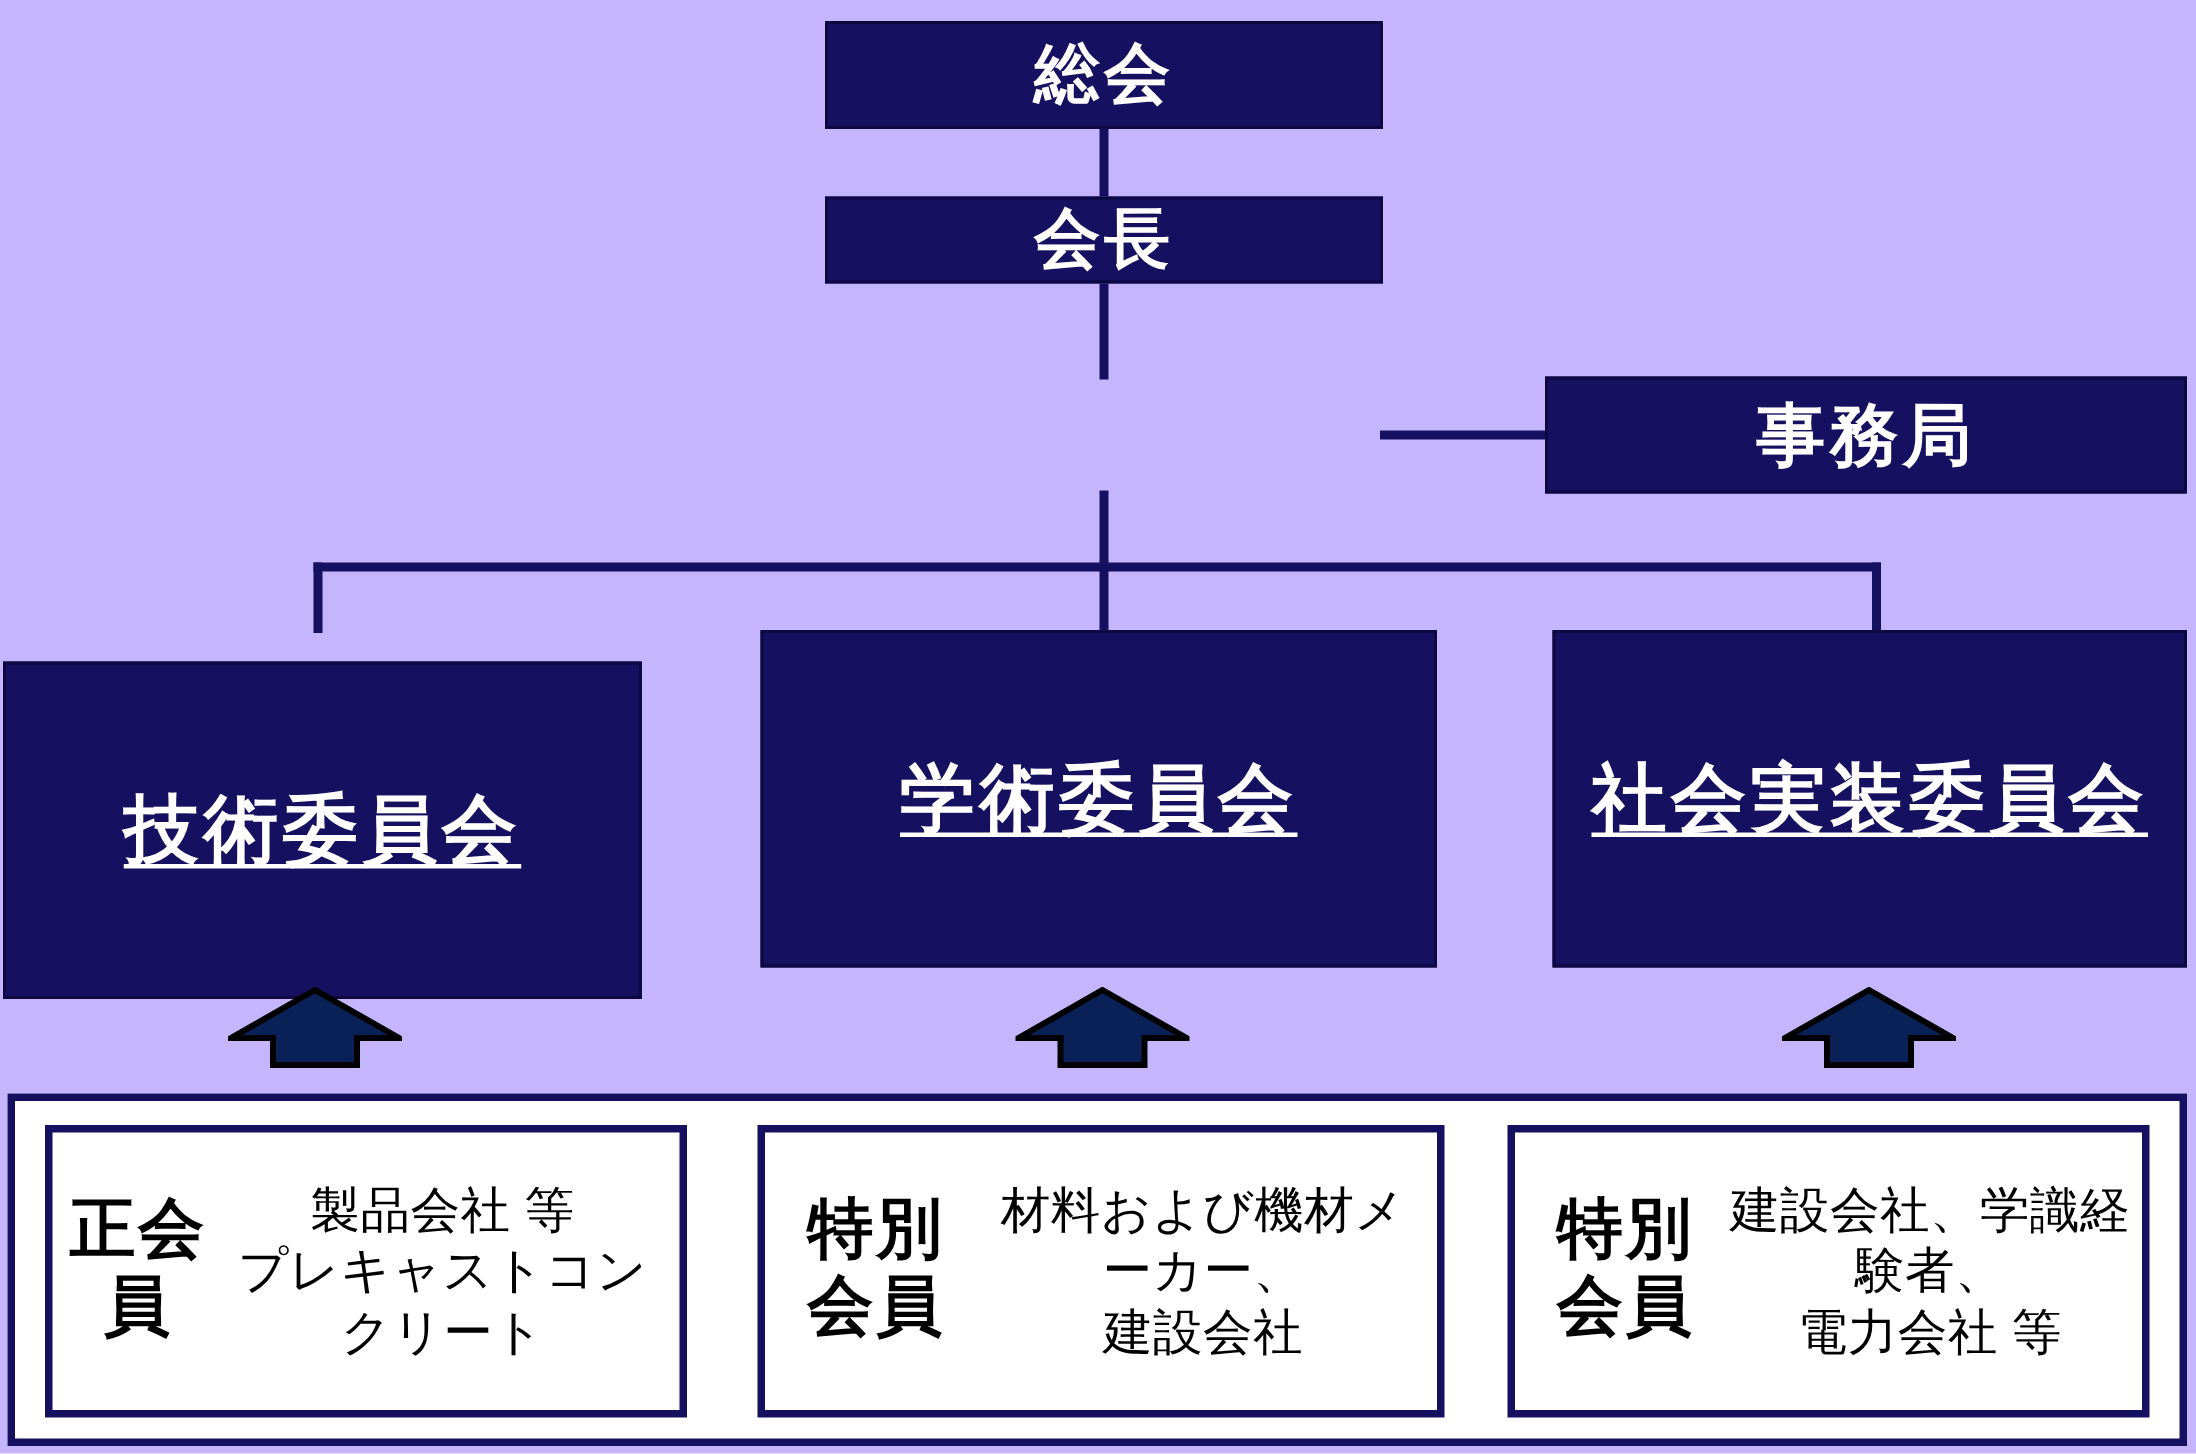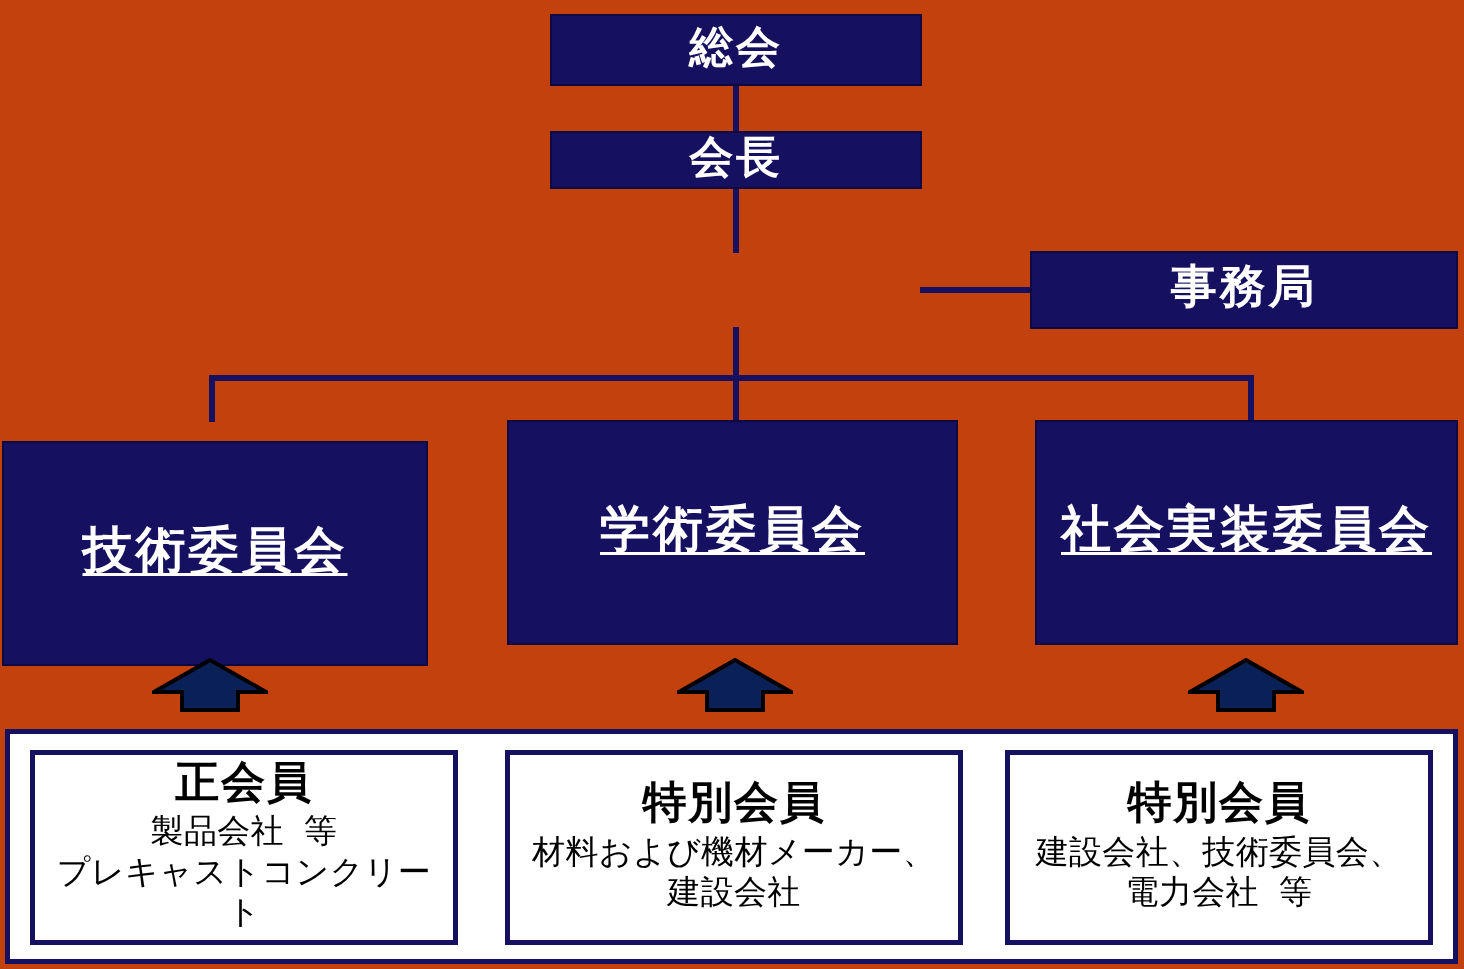--- a/index.html
+++ b/index.html
@@ -9,23 +9,22 @@
     background: #ffffff;
   }
   body {
     font-family: "Liberation Sans", "DejaVu Sans", sans-serif;
   }
 
   #chart {
     position: relative;
     width: 1464px;
     height: 969px;
-    background: #c2410c;
+    background: #c4b5fd;
     overflow: hidden;
-    font-family: Liberation Mono, monospace;
   }
 
   
   .node {
     position: absolute;
     background: #151060;
     border: 2px solid #0d0940;
     box-sizing: border-box;
     display: flex;
     align-items: center;
@@ -68,21 +67,20 @@
     border: 5px solid #151060;
     box-sizing: border-box;
     background: #ffffff;
   }
   .member-box {
     position: absolute;
     border: 5px solid #151060;
     box-sizing: border-box;
     background: #ffffff;
     display: flex;
-    flex-direction: column;
     align-items: center;
     justify-content: center;
     color: #000000;
     text-align: center;
     padding: 4px 6px;
   }
   .member-title {
     font-size: 44px;
     font-weight: 700;
     line-height: 1.15;
@@ -172,18 +170,18 @@
     <div class="member-title">特別会員</div>
     <div class="member-desc">
       <div>材料および機材メーカー、</div>
       <div>建設会社</div>
     </div>
   </div>
 
   <div class="member-box" style="left:1005px; top:750px; width:428px; height:195px;">
     <div class="member-title">特別会員</div>
     <div class="member-desc">
-      <div>建設会社、技術委員会、</div>
+      <div>建設会社、学識経験者、</div>
       <div>電力会社 等</div>
     </div>
   </div>
 
 </div>
 
 </body></html>

